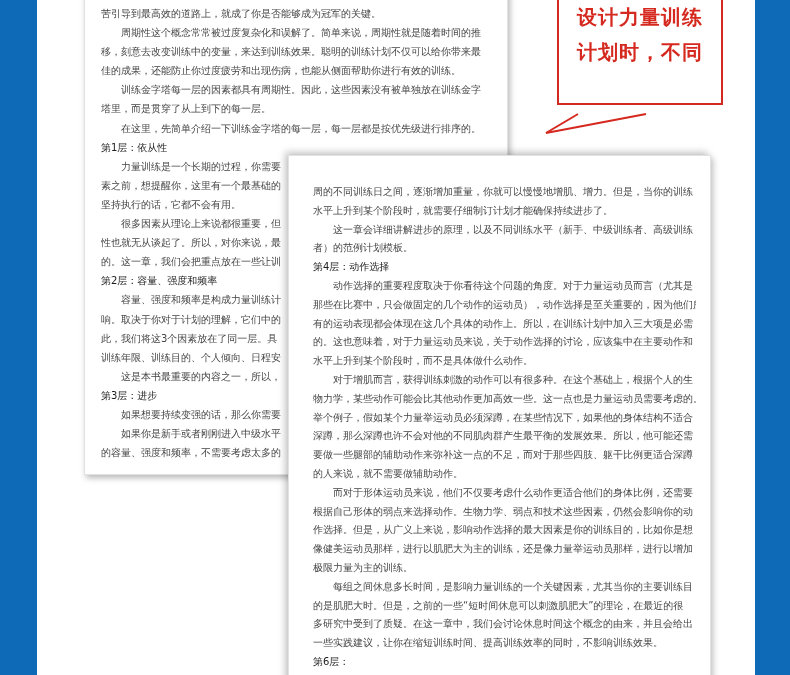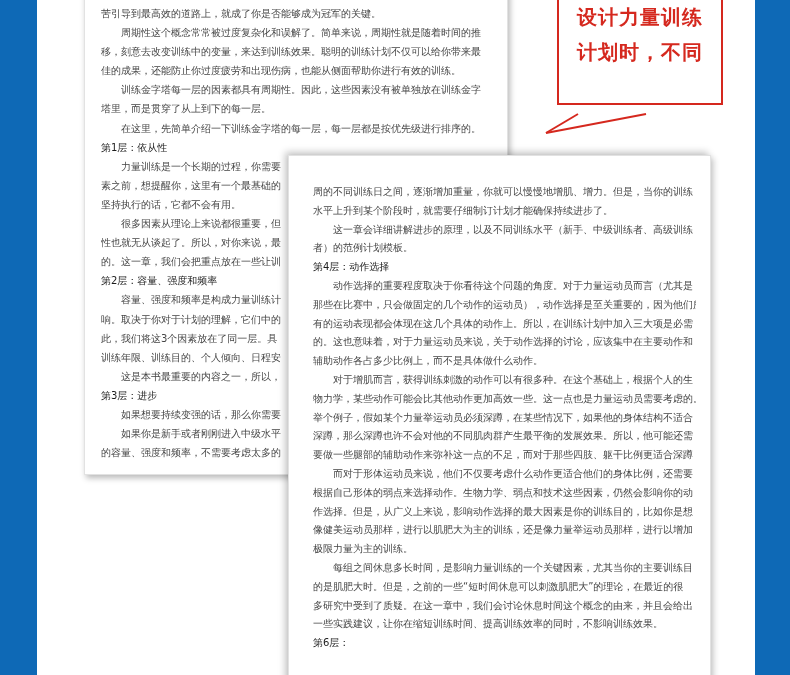--- a/index.html
+++ b/index.html
@@ -88,26 +88,27 @@
   <div class="text-col">
       <div class="tline">周的不同训练日之间，逐渐增加重量，你就可以慢慢地增肌、增力。但是，当你的训练</div>
       <div class="tline">水平上升到某个阶段时，就需要仔细制订计划才能确保持续进步了。</div>
       <div class="tline">　　这一章会详细讲解进步的原理，以及不同训练水平（新手、中级训练者、高级训练</div>
       <div class="tline">者）的范例计划模板。</div>
       <div class="tline hline">第4层：动作选择</div>
       <div class="tline">　　动作选择的重要程度取决于你看待这个问题的角度。对于力量运动员而言（尤其是</div>
       <div class="tline">那些在比赛中，只会做固定的几个动作的运动员），动作选择是至关重要的，因为他们所</div>
       <div class="tline">有的运动表现都会体现在这几个具体的动作上。所以，在训练计划中加入三大项是必需</div>
       <div class="tline">的。这也意味着，对于力量运动员来说，关于动作选择的讨论，应该集中在主要动作和</div>
-      <div class="tline">辅助动作各占多少比例上，而不是具体做什么动作。</div>
+      <div class="tline">水平上升到某个阶段时，而不是具体做什么动作。</div>
       <div class="tline">　　对于增肌而言，获得训练刺激的动作可以有很多种。在这个基础上，根据个人的生</div>
       <div class="tline">物力学，某些动作可能会比其他动作更加高效一些。这一点也是力量运动员需要考虑的。</div>
       <div class="tline">举个例子，假如某个力量举运动员必须深蹲，在某些情况下，如果他的身体结构不适合</div>
       <div class="tline">深蹲，那么深蹲也许不会对他的不同肌肉群产生最平衡的发展效果。所以，他可能还需</div>
       <div class="tline">要做一些腿部的辅助动作来弥补这一点的不足，而对于那些四肢、躯干比例更适合深蹲</div>
+      <div class="tline">的人来说，就不需要做辅助动作。</div>
       <div class="tline">　　而对于形体运动员来说，他们不仅要考虑什么动作更适合他们的身体比例，还需要</div>
       <div class="tline">根据自己形体的弱点来选择动作。生物力学、弱点和技术这些因素，仍然会影响你的动</div>
       <div class="tline">作选择。但是，从广义上来说，影响动作选择的最大因素是你的训练目的，比如你是想</div>
       <div class="tline">像健美运动员那样，进行以肌肥大为主的训练，还是像力量举运动员那样，进行以增加</div>
       <div class="tline">极限力量为主的训练。</div>
       <div class="tline">　　每组之间休息多长时间，是影响力量训练的一个关键因素，尤其当你的主要训练目</div>
       <div class="tline">的是肌肥大时。但是，之前的一些“短时间休息可以刺激肌肥大”的理论，在最近的很</div>
       <div class="tline">多研究中受到了质疑。在这一章中，我们会讨论休息时间这个概念的由来，并且会给出</div>
       <div class="tline">一些实践建议，让你在缩短训练时间、提高训练效率的同时，不影响训练效果。</div>
       <div class="tline hline">第6层：</div>

